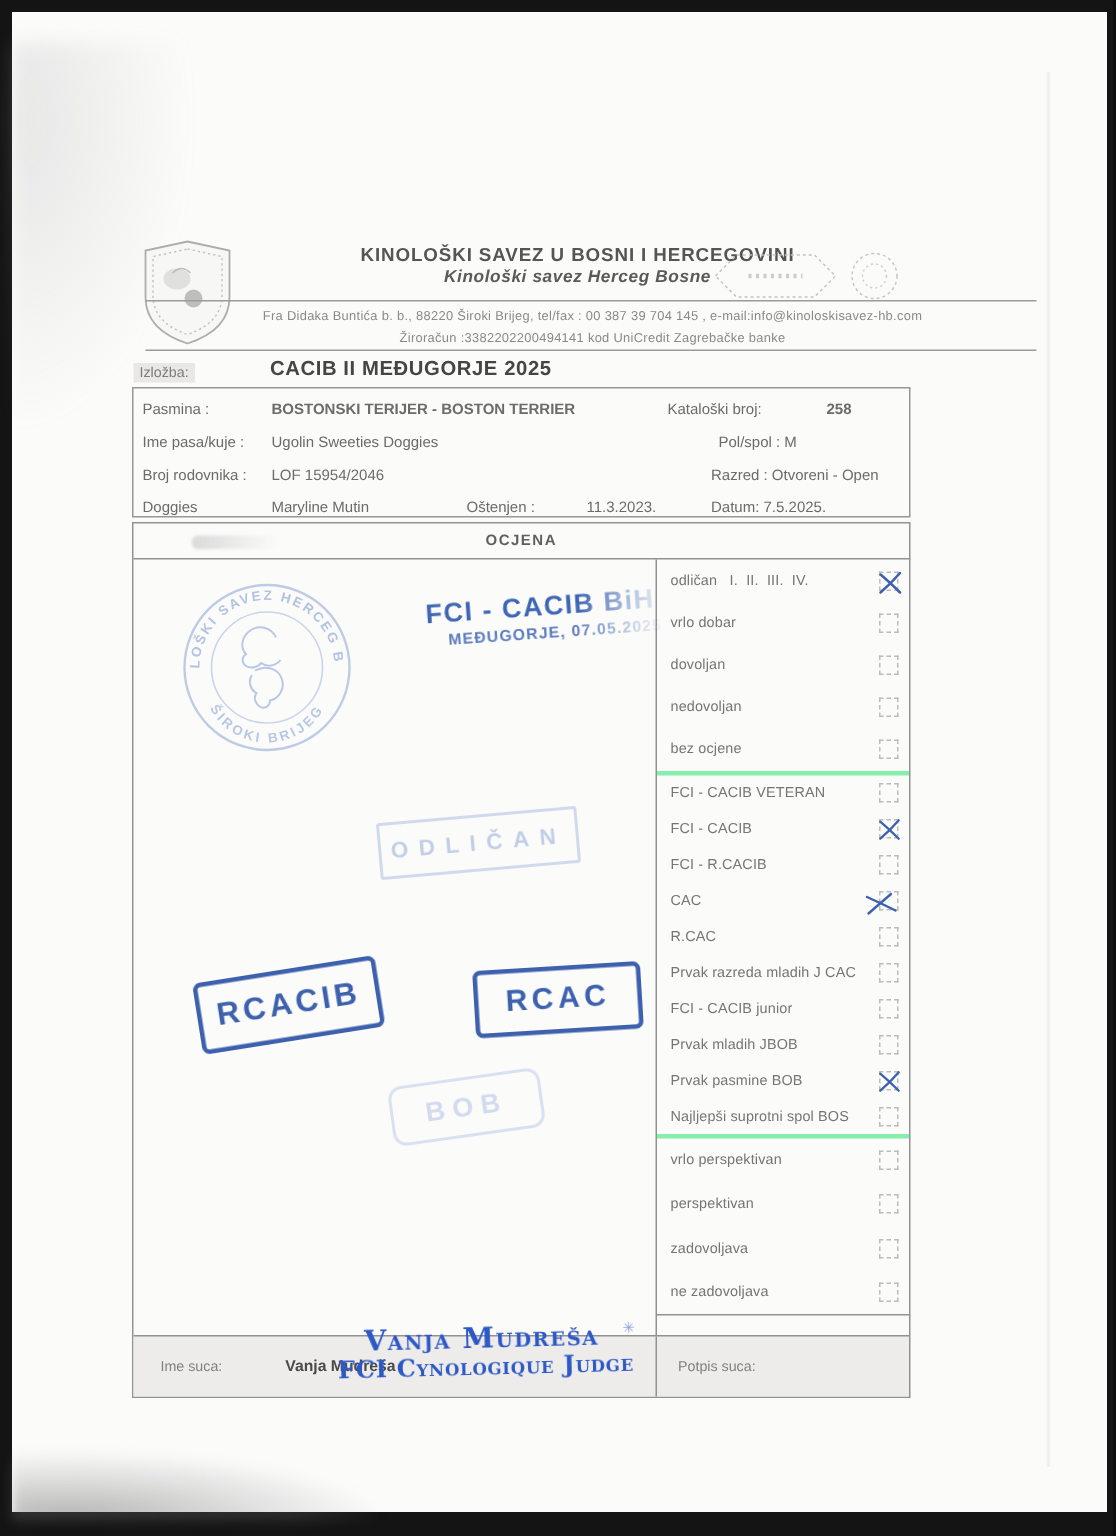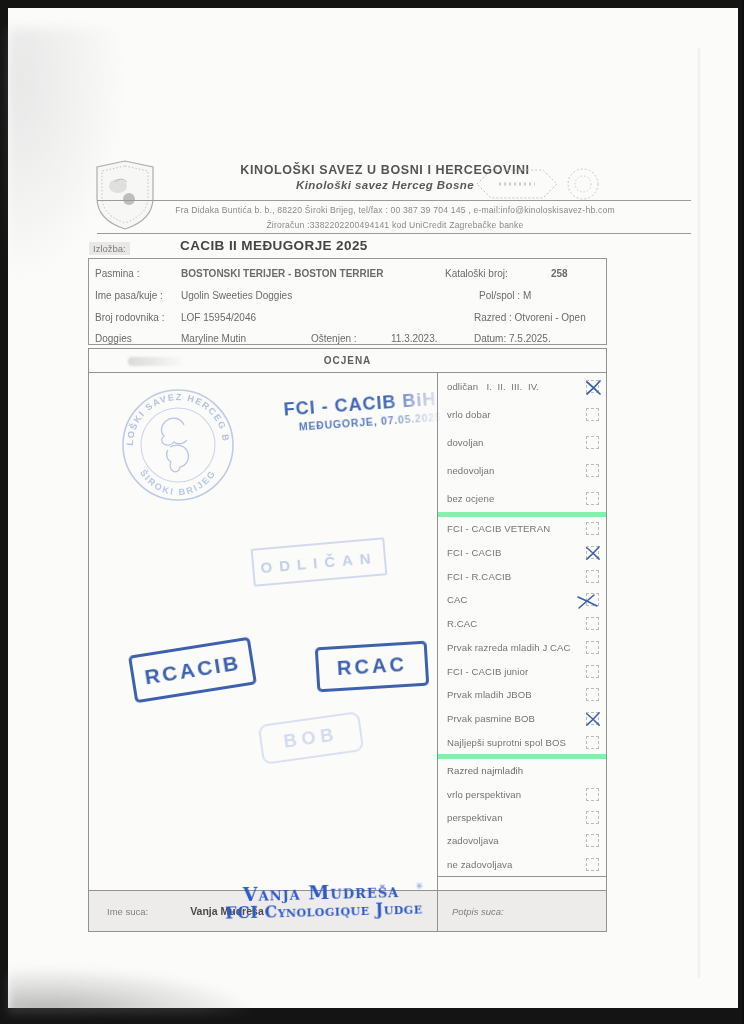--- a/index.html
+++ b/index.html
@@ -52,37 +52,37 @@
 
   
   .maintable{position:absolute;left:88px;top:348px;width:519px;height:584px;border:1px solid #929292;box-sizing:border-box;}
   .thead{display:flex;height:24px;border-bottom:1px solid #929292;box-sizing:border-box;}
   .th-opis{width:349px;border-right:1px solid #929292;box-sizing:border-box;display:flex;align-items:center;justify-content:center;}
   .th-ocjena{flex:1;display:flex;align-items:center;justify-content:center;}
   .th-txt{font-size:10px;font-weight:bold;letter-spacing:1px;color:#5f5f5f;}
   .tbody{display:flex;height:517px;}
   .opis-cell{width:349px;border-right:1px solid #929292;box-sizing:border-box;position:relative;}
   .ocjena-col{flex:1;display:flex;flex-direction:column;}
-  .sec{box-sizing:border-box;border-bottom:5px solid #86efac;display:flex;flex-direction:column;}
+  .sec{box-sizing:border-box;border-bottom:3px solid #86efac;display:flex;flex-direction:column;}
   .sec1{height:144px;}
   .sec2{height:242px;}
   .sec3{height:118px;border-bottom:1px solid #929292;}
   .sec-gap{height:13px;border-bottom:none;}
   .crow{flex:1;display:flex;align-items:center;justify-content:space-between;padding:0 7px 0 9px;}
   .crow .lbl{font-size:9.6px;color:#757575;white-space:pre;letter-spacing:.1px;}
   .sec3 .title .lbl{color:#6e6e6e;}
   .cbox{width:13px;height:13px;border:1px dashed #bcbcbc;box-sizing:border-box;position:relative;flex:0 0 auto;}
   .cbox svg{position:absolute;left:-3px;top:-3px;overflow:visible;}
   .cbox.offset svg{left:-12px;top:-2px;}
   .trow-judge{display:flex;height:41px;border-top:1px solid #929292;box-sizing:border-box;background:#edecea;}
   .tj-left{width:349px;border-right:1px solid #929292;box-sizing:border-box;display:flex;align-items:center;}
   .tj-right{flex:1;display:flex;align-items:center;}
   .tj-label{font-size:9.5px;color:#808080;margin-left:18px;}
   .tj-name{font-size:10.5px;font-weight:bold;color:#4a4a4a;margin-left:42px;}
-  .tj-potpis{font-size:9.5px;color:#808080;margin-left:14px;font-style:italic;}
+  .tj-potpis{font-size:9.5px;color:#808080;margin-left:14px;}
 
   
   .stamp{position:absolute;pointer-events:none;}
   .fci-cacib-stamp{
     left:284px;top:394px;transform:rotate(-4deg);color:#3f66b4;
     -webkit-mask-image:linear-gradient(100deg,#000 62%,rgba(0,0,0,.25) 88%,transparent 99%);
     mask-image:linear-gradient(100deg,#000 62%,rgba(0,0,0,.25) 88%,transparent 99%);
     filter:blur(.2px);
   }
   .fci-cacib-l1{font-size:18px;font-weight:bold;letter-spacing:1px;}
@@ -276,23 +276,20 @@
               </svg>
           </span>
         </div>
         <div class="crow">
           <span class="lbl">Najljepši suprotni spol BOS</span>
           <span class="cbox"></span>
         </div>
       </div>
 
       <div class="sec sec3">
-        <div class="crow title">
-          <span class="lbl">Razred najmlađih</span>
-        </div>
         <div class="crow">
           <span class="lbl">vrlo perspektivan</span>
           <span class="cbox"></span>
         </div>
         <div class="crow">
           <span class="lbl">perspektivan</span>
           <span class="cbox"></span>
         </div>
         <div class="crow">
           <span class="lbl">zadovoljava</span>

